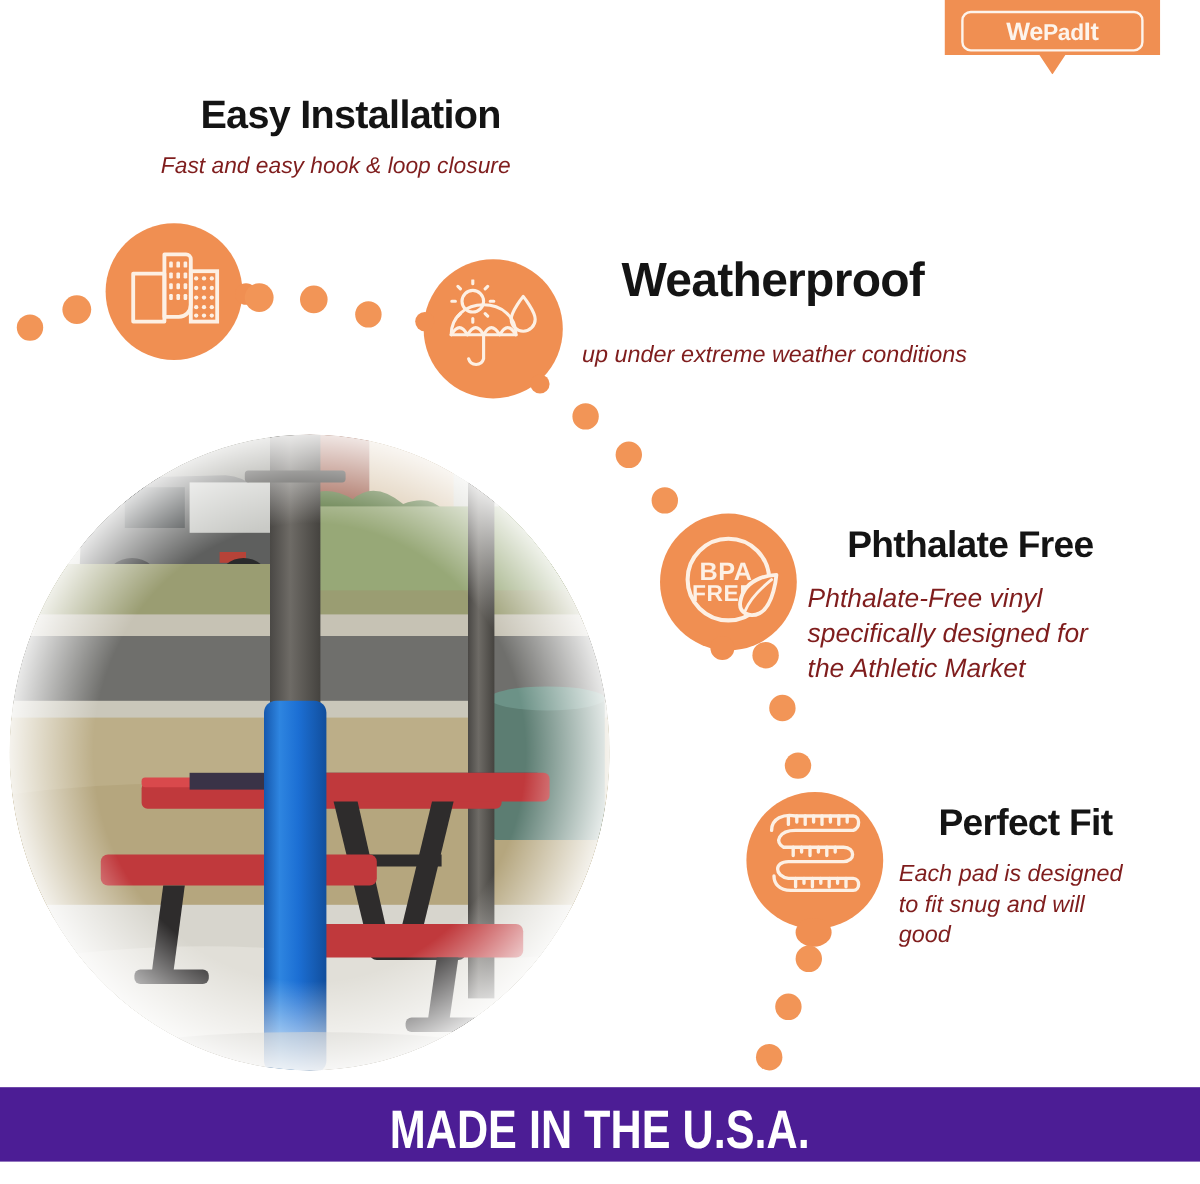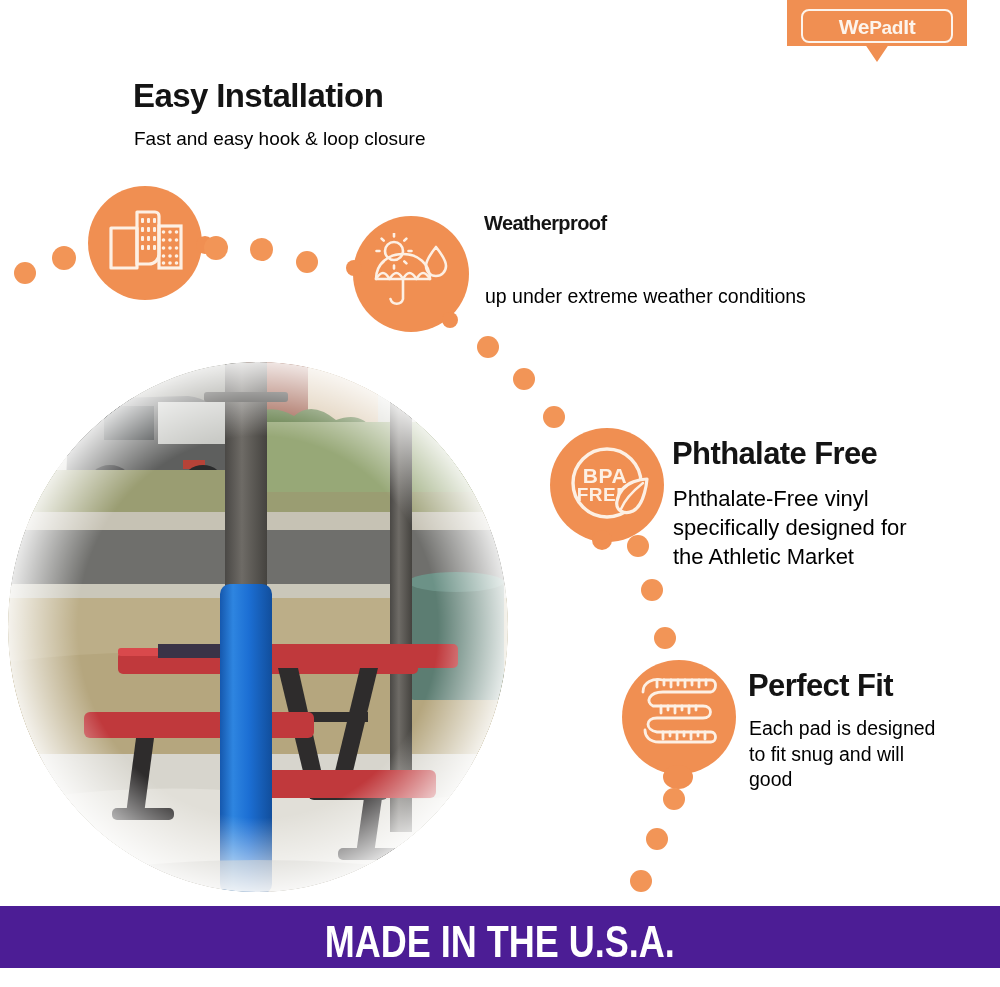--- a/index.html
+++ b/index.html
@@ -57,26 +57,28 @@
   #logo-text .lt-fat { font-weight: bold; font-size: 19px; }
 
   
   .feat-title {
     position: absolute;
     font-weight: bold;
     color: #141414;
     letter-spacing: -0.6px;
     line-height: 1.05;
     white-space: nowrap;
+    margin-left: 34px;
   }
   .feat-desc {
     position: absolute;
-    color: #000000;
+    color: #7f1d1d;
     line-height: 1.32;
     font-weight: 400;
+    font-style: italic;
   }
 
   
   .icon-circle {
     position: absolute;
     background: #F08F52;
     border-radius: 50%;
     display: flex;
     align-items: center;
     justify-content: center;
@@ -200,21 +202,21 @@
         <path d="M6 46 C6 30.5 18.5 21 33 21 C47.5 21 60 30.5 60 46 Z"></path>
         <path d="M6 46 C11 38 15 38 19.5 46 C24.5 38 28.5 38 33 46 C37.5 38 41.5 38 46.5 46 C51 38 55 38 60 46"></path>
 
         <path d="M33 46 V66 A6.5 6.5 0 0 1 20.5 66"></path>
       </svg>
     </span>
   </div>
   <div class="nub" style="left:346px; top:260px; width:16px; height:16px;"></div>
   <div class="nub" style="left:442px; top:312px; width:16px; height:16px;"></div>
 
-  <div class="feat-title" style="left:484px; top:213px; font-size:20px;">Weatherproof</div>
+  <div class="feat-title" style="left:484px; top:213px; font-size:40px;">Weatherproof</div>
   <div class="feat-desc" style="left:485px; top:258px; font-size:19.5px; width:420px;">
     <br>
     <span>up under extreme weather conditions</span>
   </div>
 
   <div class="dot" style="left:477px; top:336px; width:22px; height:22px;"></div>
   <div class="dot" style="left:513px; top:368px; width:22px; height:22px;"></div>
   <div class="dot" style="left:543px; top:406px; width:22px; height:22px;"></div>
 
   <div class="icon-circle" style="left:550px; top:428px; width:114px; height:114px;">

